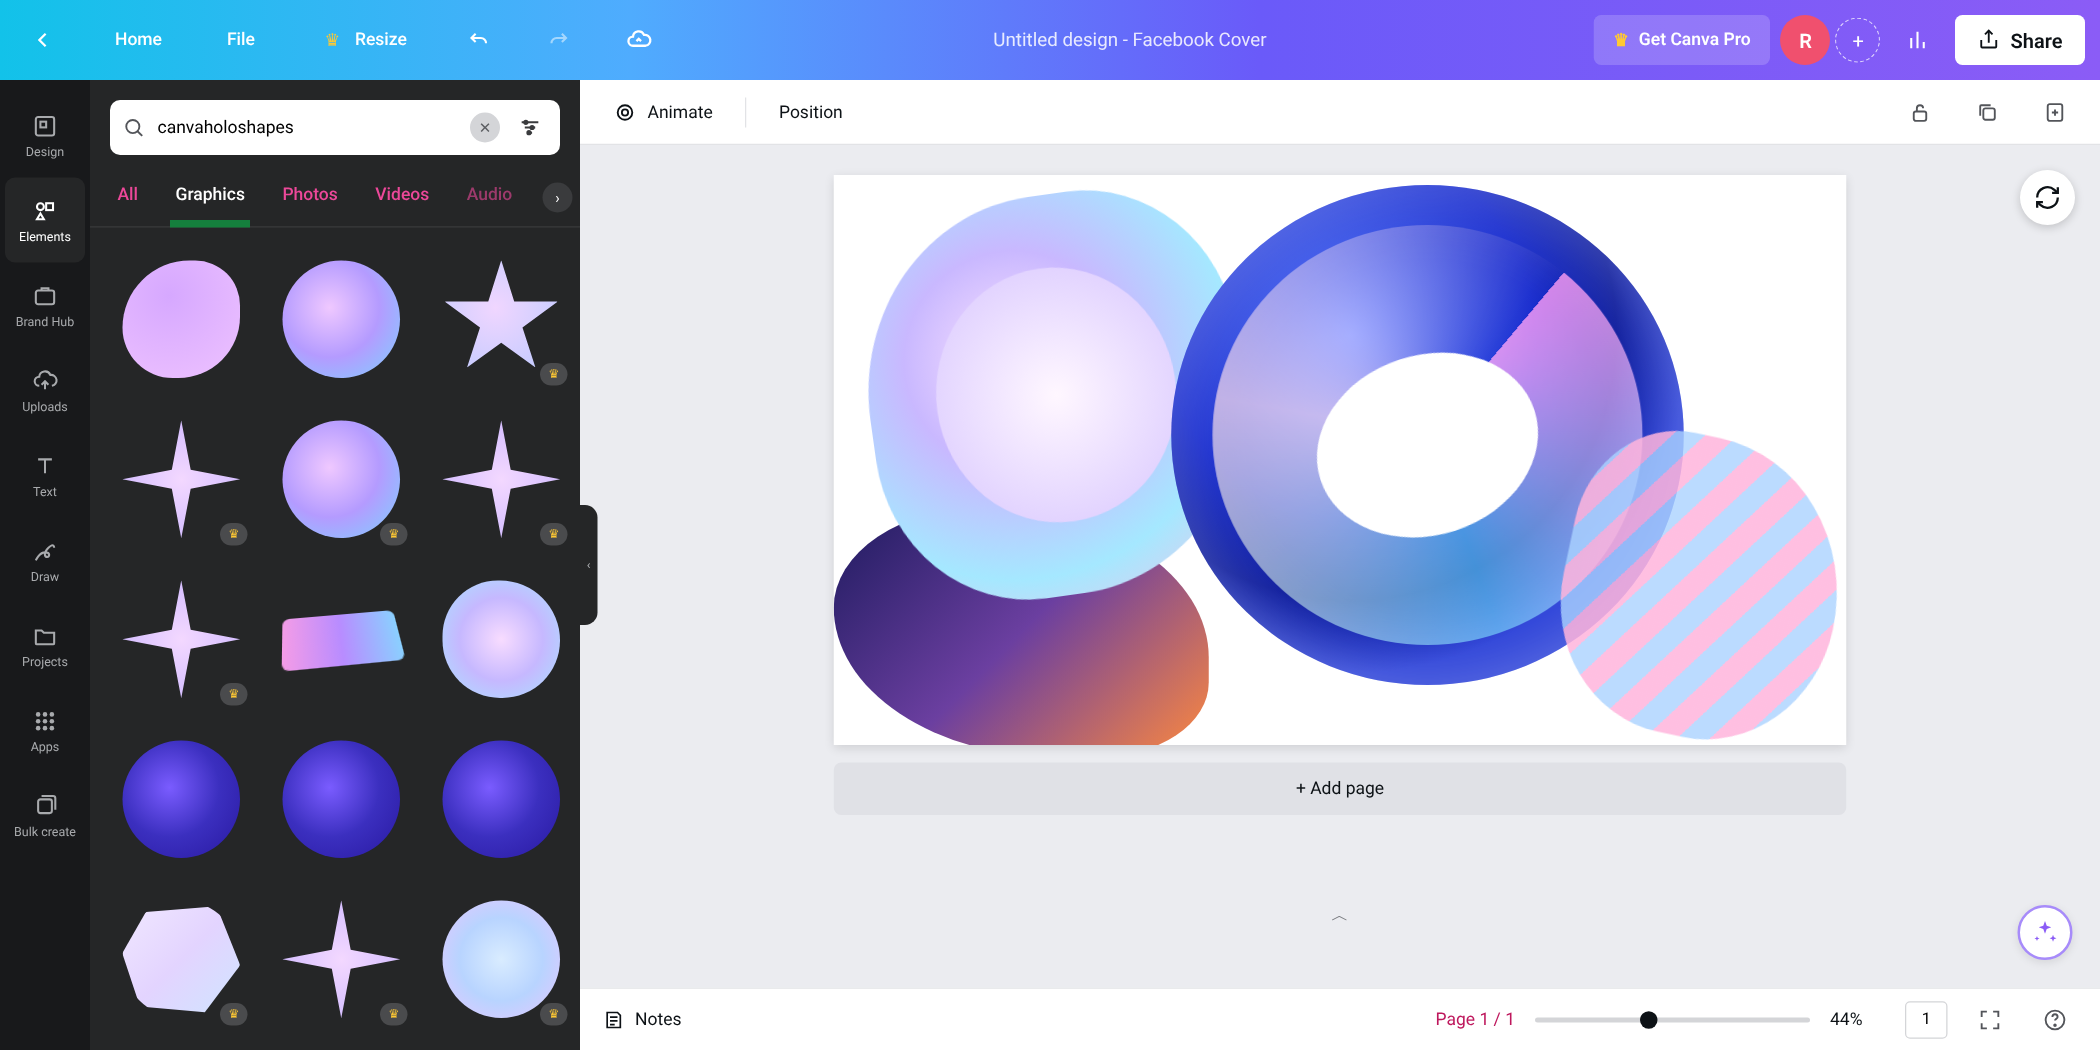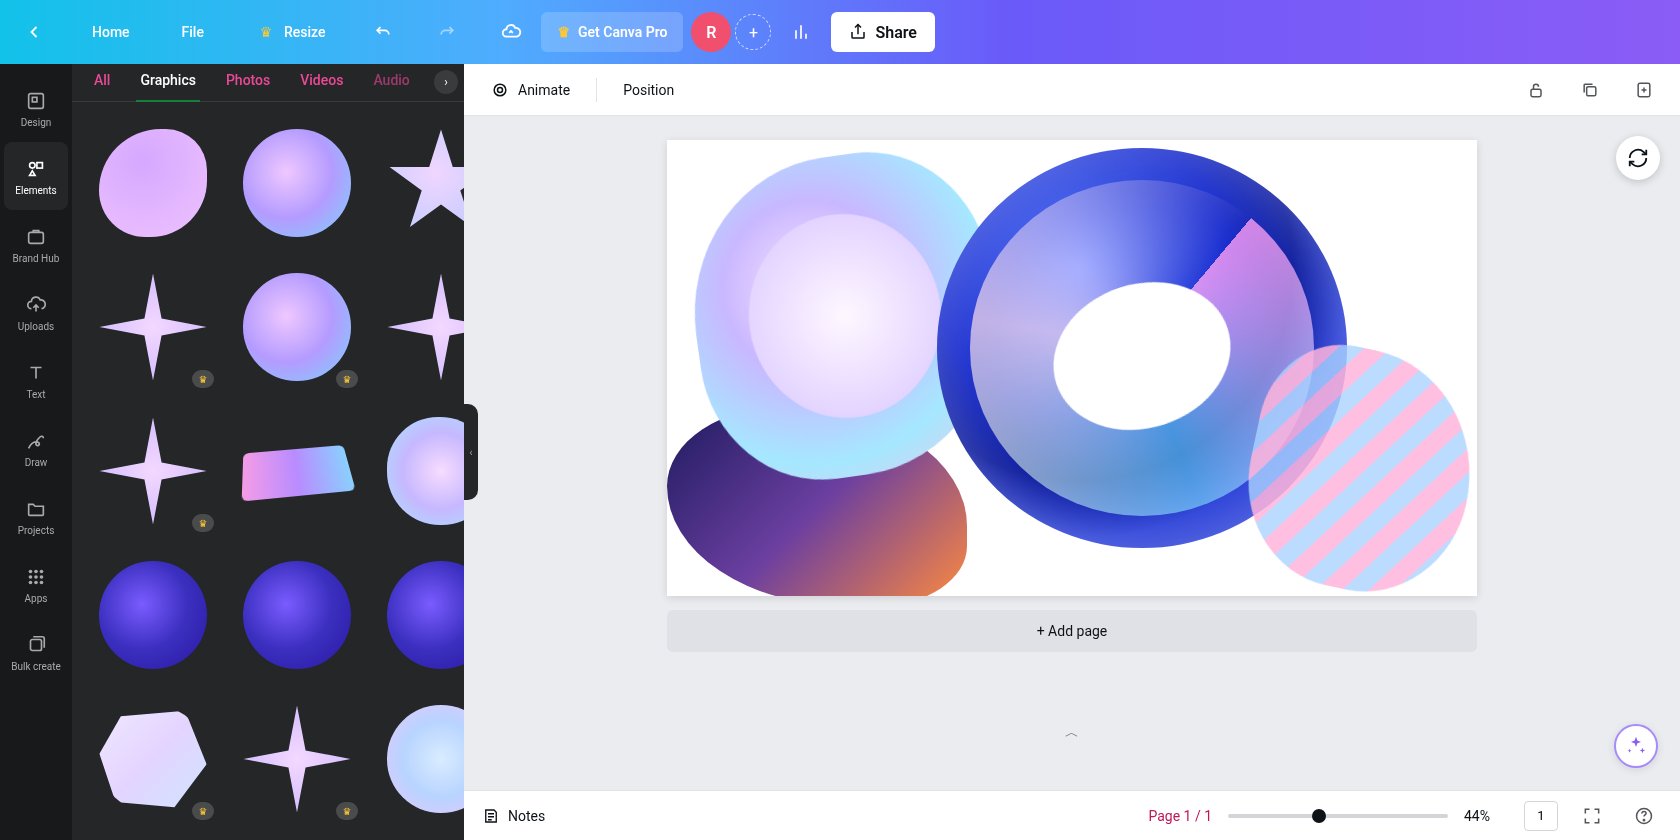--- a/index.html
+++ b/index.html
@@ -31,21 +31,21 @@
 
 .side-panel { width: 392px; background: #252627; display: flex; flex-direction: column; position: relative; }
 .search-row { padding: 16px; display: flex; gap: 8px; }
 .search-box { flex: 1; height: 44px; background: #fff; border-radius: 8px; display: flex; align-items: center; padding: 0 10px; gap: 10px; }
 .search-box input { flex: 1; border: none; outline: none; font-size: 14px; background: transparent; }
 .search-clear { width: 24px; height: 24px; border-radius: 50%; background: #d4d5d8; color: #5c5e62; display: flex; align-items: center; justify-content: center; font-size: 12px; cursor: pointer; }
 .filter-btn { width: 28px; height: 28px; display: flex; align-items: center; justify-content: center; color: #3a3b3d; cursor: pointer; }
 
 .tabs { display: flex; gap: 22px; padding: 0 18px; border-bottom: 1px solid #3a3b3d; position: relative; }
 .tab { color: #ec4899; font-size: 14px; padding: 8px 4px 12px; cursor: pointer; font-weight: 500; white-space: nowrap; }
-.tab.active { color: #fff; border-bottom: 2px solid #15803d; margin-bottom: -1px; }
+.tab.active { color: #fff; border-bottom: 6px solid #15803d; margin-bottom: -1px; }
 .tabs-arrow { position: absolute; right: 6px; top: 6px; width: 24px; height: 24px; border-radius: 50%; background: #3a3b3d; color: #fff; display: flex; align-items: center; justify-content: center; font-size: 12px; cursor: pointer; }
 
 .results { flex: 1; overflow-y: auto; padding: 14px; display: grid; grid-template-columns: repeat(3, 1fr); gap: 10px; }
 .result-cell { aspect-ratio: 1/1; border-radius: 8px; position: relative; display: flex; align-items: center; justify-content: center; cursor: pointer; }
 .pro-badge { position: absolute; bottom: 6px; right: 6px; width: 22px; height: 18px; border-radius: 9px; background: #4a4b4d; display: flex; align-items: center; justify-content: center; color: #ffc933; font-size: 10px; }
 .shape { width: 80%; height: 80%; border-radius: 50%; }
 
 .collapse-handle { position: absolute; right: -14px; top: 50%; transform: translateY(-50%); width: 14px; height: 96px; background: #252627; border-radius: 0 10px 10px 0; display: flex; align-items: center; justify-content: center; color: #a8aaad; cursor: pointer; font-size: 10px; }
 
 
@@ -128,20 +128,21 @@
           <path d="M19 10h-9a5 5 0 00-5 5v0"></path>
         </svg>
     </div>
     <div class="topbar-icon-btn">
       <svg width="22" height="22" viewBox="0 0 24 24" fill="none" stroke="currentColor" stroke-width="2">
           <path d="M7 17a4 4 0 010-8 5 5 0 019.6-1.5A4 4 0 1118 17H7z"></path>
           <path d="M10 13l2-2 2 2"></path>
         </svg>
     </div>
   </div>
+  <div class="topbar-title">Untitled design - Facebook Cover</div>
   <div class="topbar-right">
     <div class="get-pro">
       <span class="crown">♛</span>
       <span>Get Canva Pro</span>
     </div>
     <div class="avatar">R</div>
     <div class="plus-btn">+</div>
     <div class="topbar-icon-btn">
       <svg width="20" height="20" viewBox="0 0 24 24" fill="none" stroke="currentColor" stroke-width="2">
           <path d="M6 20V10M12 20V4M18 20v-6"></path>
@@ -243,20 +244,40 @@
           <svg width="22" height="22" viewBox="0 0 24 24" fill="none" stroke="currentColor" stroke-width="1.8">
             <rect x="6" y="6" width="12" height="12" rx="2"></rect>
             <path d="M9 3h10a2 2 0 012 2v10"></path>
           </svg>
         </span>
       <span>Bulk create</span>
     </div>
   </div>
 
   <div class="side-panel">
+    <div class="search-row">
+      <div class="search-box">
+        <span>
+            <svg width="18" height="18" viewBox="0 0 24 24" fill="none" stroke="#53555a" stroke-width="2">
+              <circle cx="11" cy="11" r="7"></circle>
+              <path d="M21 21l-5-5"></path>
+            </svg>
+          </span>
+        <input type="text" value="canvaholoshapes" placeholder="Search elements" style="">
+        <span class="search-clear">✕</span>
+        <span class="filter-btn">
+            <svg width="20" height="20" viewBox="0 0 24 24" fill="none" stroke="currentColor" stroke-width="2">
+              <path d="M4 7h16M7 12h10M10 17h4"></path>
+              <circle cx="8" cy="7" r="1.5" fill="currentColor"></circle>
+              <circle cx="14" cy="12" r="1.5" fill="currentColor"></circle>
+              <circle cx="11" cy="17" r="1.5" fill="currentColor"></circle>
+            </svg>
+          </span>
+      </div>
+    </div>
     <div class="tabs">
       <div class="tab">All</div>
       <div class="tab active">Graphics</div>
       <div class="tab">Photos</div>
       <div class="tab">Videos</div>
       <div class="tab" style="opacity:0.6">Audio</div>
       <div class="tabs-arrow">›</div>
     </div>
     <div class="results" id="results-grid">
         <div class="result-cell">

